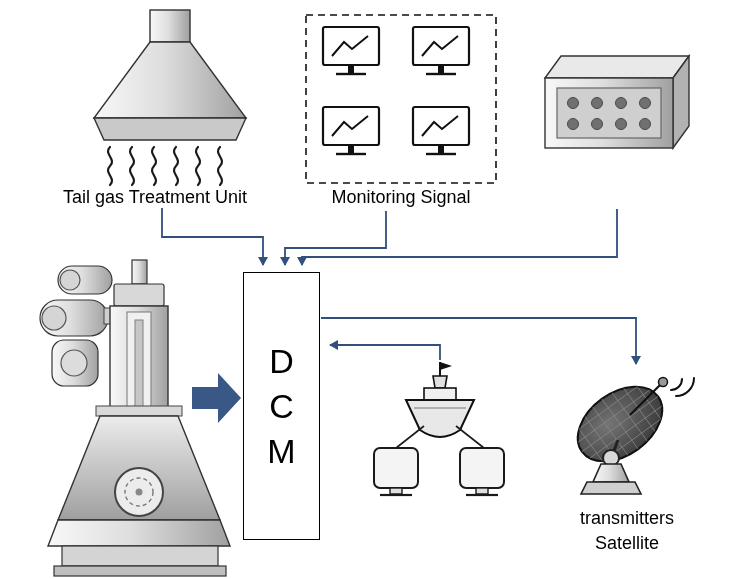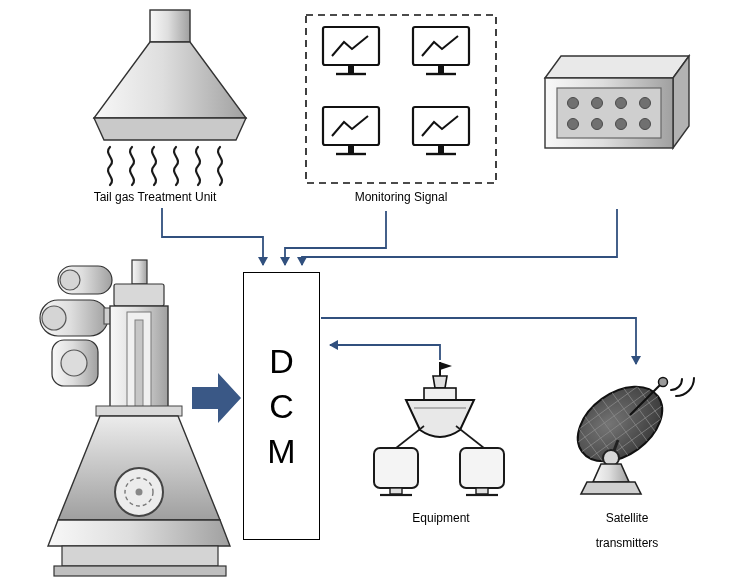--- a/index.html
+++ b/index.html
@@ -3,21 +3,21 @@
 <meta charset="utf-8">
 <style>
   html,body{margin:0;padding:0;background:#fff;}
   #stage{
     position:relative;width:744px;height:579px;background:#ffffff;
     font-family:"Liberation Sans",sans-serif;overflow:hidden;
   }
   #diagram-svg{position:absolute;left:0;top:0;z-index:1;}
   .node-label{
     position:absolute;z-index:3;text-align:center;color:#000;
-    font-size:12px;line-height:24px;font-weight:400;white-space:nowrap;
+    font-size:18px;line-height:24px;font-weight:400;white-space:nowrap;
   }
   .node-label.two-line{white-space:normal;line-height:25px;}
   .dcm-box{
     position:absolute;left:243px;top:272px;width:77px;height:268px;z-index:2;
     background:#ffffff;border:1.6px solid #000;box-sizing:border-box;
     display:flex;flex-direction:column;align-items:center;justify-content:center;
   }
   .dcm-letter{font-size:34px;line-height:45px;color:#000;}
 </style>
 </head>
@@ -205,21 +205,20 @@
     <div class="dcm-letter">C</div>
     <div class="dcm-letter">M</div>
   </div>
 
   <div class="node-label" style="left:35px;top:185px;width:240px;">Tail gas Treatment Unit</div>
 
   <div class="node-label" style="left:301px;top:185px;width:200px;">Monitoring Signal</div>
 
 
   <div class="node-label two-line" style="left:371px;top:506px;width:140px;">
-    <div>Equipment</div>
   </div>
 
   <div class="node-label two-line" style="left:552px;top:506px;width:150px;">
+    <div>transmitters</div>
     <div>Satellite</div>
-    <div>transmitters</div>
   </div>
 
 </div>
 
 </body></html>

